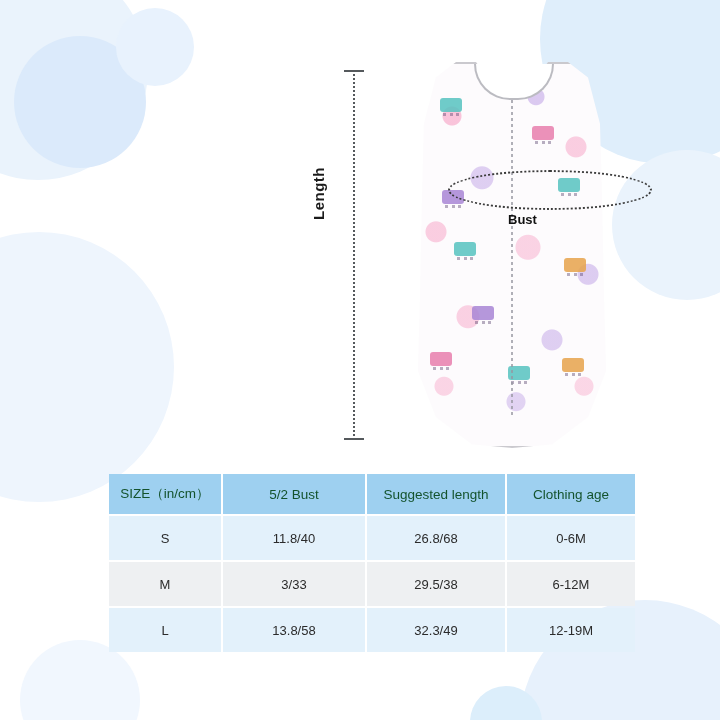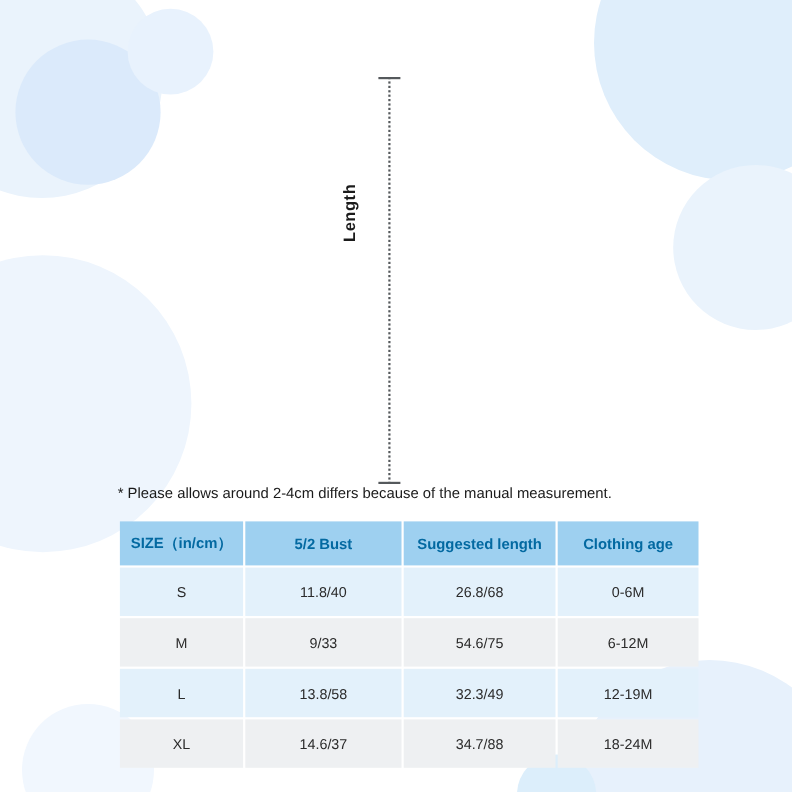--- a/index.html
+++ b/index.html
@@ -195,23 +195,23 @@
     position: absolute;
     left: 107px;
     top: 472px;
     width: 520px;
     border-collapse: separate;
     border-spacing: 2px;
     table-layout: fixed;
   }
   .size-table th {
     background: #9ed0f0;
-    color: #0369a1;
+    color: #14532d;
     font-size: 13.5px;
-    font-weight: bold;
+    font-weight: normal;
     height: 38px;
     text-align: center;
     border: none;
   }
   .size-table td {
     height: 42px;
     text-align: center;
     font-size: 13px;
     color: #2b2b2b;
     border: none;
@@ -238,23 +238,42 @@
   <div class="blob blob-8"></div>
   <div class="blob blob-9"></div>
 
   <div class="product-area">
 
     <div class="length-cap top"></div>
     <div class="length-line"></div>
     <div class="length-cap bottom"></div>
     <div class="length-label">Length</div>
 
+    <div class="sack">
+      <div class="sack-body"></div>
+
+      <div class="motif m-teal" style="left:28px;  top:36px;"></div>
+      <div class="motif m-pink" style="left:120px; top:64px;"></div>
+      <div class="motif m-teal" style="left:146px; top:116px;"></div>
+      <div class="motif m-purp" style="left:30px;  top:128px;"></div>
+      <div class="motif m-teal" style="left:42px;  top:180px;"></div>
+      <div class="motif m-gold" style="left:152px; top:196px;"></div>
+      <div class="motif m-purp" style="left:60px;  top:244px;"></div>
+      <div class="motif m-pink" style="left:18px;  top:290px;"></div>
+      <div class="motif m-teal" style="left:96px;  top:304px;"></div>
+      <div class="motif m-gold" style="left:150px; top:296px;"></div>
+
+      <div class="zipper"></div>
+      <div class="neckline"></div>
+      <div class="sack-outline"></div>
+      <div class="bust-ellipse"></div>
+      <div class="bust-label">Bust</div>
+    </div>
   </div>
 
-  <div class="note">* Please allows around 2-4cm differs because of the manual measurement.</div>
 
   <table class="size-table">
     <colgroup>
       <col class="col-size">
         <col class="col-bust">
         <col class="col-length">
         <col class="col-age">
     </colgroup>
     <thead>
       <tr>
@@ -266,32 +285,26 @@
     </thead>
     <tbody>
       <tr>
         <td>S</td>
         <td>11.8/40</td>
         <td>26.8/68</td>
         <td>0-6M</td>
       </tr>
       <tr>
         <td>M</td>
-        <td>9/33</td>
-        <td>54.6/75</td>
+        <td>3/33</td>
+        <td>29.5/38</td>
         <td>6-12M</td>
       </tr>
       <tr>
         <td>L</td>
         <td>13.8/58</td>
         <td>32.3/49</td>
         <td>12-19M</td>
       </tr>
-      <tr>
-        <td>XL</td>
-        <td>14.6/37</td>
-        <td>34.7/88</td>
-        <td>18-24M</td>
-      </tr>
     </tbody>
   </table>
 
 </div>
 
 </body></html>

